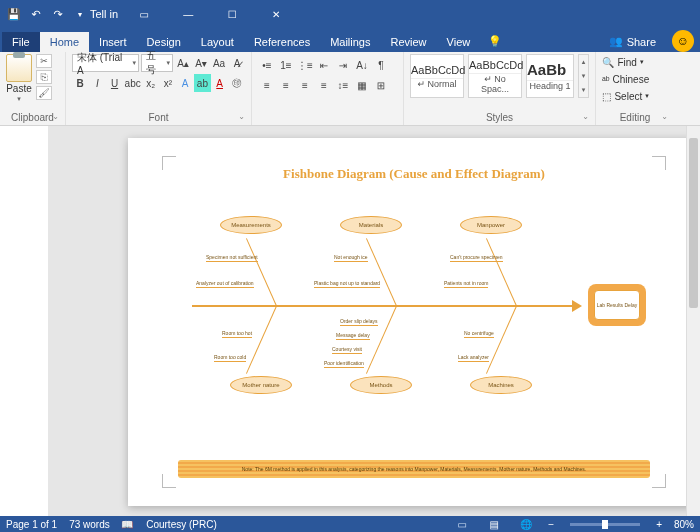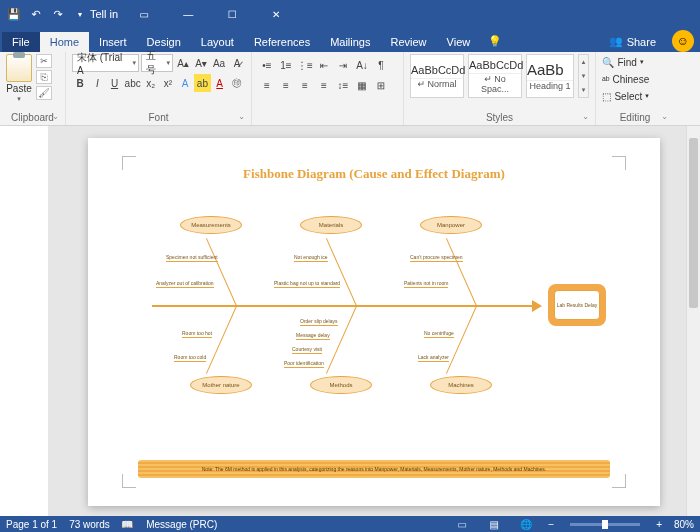--- a/index.html
+++ b/index.html
@@ -38,28 +38,28 @@
 .font-top { display: flex; gap: 2px; align-items: center; }
 .combo { height: 18px; border: 1px solid #c5c5c5; background: #fff; font-size: 10px; display: flex; align-items: center; padding: 0 12px 0 4px; color: #333; position: relative; }
 .combo::after { content: "▾"; position: absolute; right: 2px; font-size: 7px; color: #666; }
 .btn-row { display: flex; gap: 1px; margin-top: 2px; }
 .rb { width: 18px; height: 18px; display: flex; align-items: center; justify-content: center; font-size: 10px; color: #444; border: 1px solid transparent; }
 
 .styles-body { display: flex; gap: 4px; align-items: center; }
 .style-box { width: 54px; height: 44px; border: 1px solid #d4d4d4; background: #fff; display: flex; flex-direction: column; align-items: flex-start; justify-content: center; font-size: 9px; }
 .style-box .preview { font-size: 11px; color: #333; }
 .style-box .name { font-size: 9px; color: #555; margin-top: 2px; border-top: 1px solid #eee; width: 100%; text-align: center; }
-.style-box.big .preview { font-size: 15px; font-weight: normal; }
+.style-box.big .preview { font-size: 15px; font-weight: bold; }
 .styles-more { width: 12px; height: 44px; border: 1px solid #d4d4d4; display: flex; flex-direction: column; justify-content: space-around; align-items: center; font-size: 7px; color: #666; }
 
 .edit-col { display: flex; flex-direction: column; gap: 1px; }
 .edit-item { display: flex; align-items: center; gap: 3px; font-size: 10px; color: #333; height: 16px; }
 
 
-.docarea { height: 390px; background: #e6e6e6; display: flex; justify-content: center; align-items: flex-start; overflow: hidden; position: relative; margin-left: 48px; }
+.docarea { height: 390px; background: #e6e6e6; display: flex; justify-content: flex-end; align-items: flex-start; overflow: hidden; position: relative; margin-left: 48px; }
 .page { width: 572px; height: 368px; background: #fff; margin-top: 12px; box-shadow: 0 2px 8px rgba(0,0,0,.25); position: relative; padding: 28px 44px; }
 .corner { position: absolute; width: 14px; height: 14px; border: 1px solid #bbb; }
 .corner.tl { top: 18px; left: 34px; border-right: none; border-bottom: none; }
 .corner.tr { top: 18px; right: 34px; border-left: none; border-bottom: none; }
 .corner.bl { bottom: 18px; left: 34px; border-right: none; border-top: none; }
 .corner.br { bottom: 18px; right: 34px; border-left: none; border-top: none; }
 
 .diag-title { text-align: center; font-size: 13px; font-weight: bold; color: #e8a33d; font-family: Georgia, serif; }
 .diagram { position: relative; height: 230px; margin-top: 8px; }
 .spine { position: absolute; left: 20px; right: 82px; top: 50%; height: 2px; background: #e8a33d; }
@@ -158,21 +158,21 @@
         <div class="rb">
             <i>I</i>
           </div>
         <div class="rb">
             <u>U</u>
           </div>
         <div class="rb">abc</div>
         <div class="rb">x₂</div>
         <div class="rb">x²</div>
         <div class="rb" style="color:#4a90e2">A</div>
-        <div class="rb" style="background:#fde047">ab</div>
+        <div class="rb" style="background:#5eead4">ab</div>
         <div class="rb" style="color:#c00">
             <u>A</u>
           </div>
         <div class="rb">㊞</div>
       </div>
     </div>
     <div class="group-label">Font</div>
   </div>
 
   <div class="group" style="width:152px">
@@ -291,21 +291,21 @@
   </div>
   <div class="vscroll">
     <div class="thumb"></div>
   </div>
 </div>
 
 <div class="statusbar">
   <span>Page 1 of 1</span>
   <span>73 words</span>
   <span>📖</span>
-  <span>Message (PRC)</span>
+  <span>Courtesy (PRC)</span>
   <div class="spacer"></div>
   <div class="view-btn">▭</div>
   <div class="view-btn" style="color:#fff">▤</div>
   <div class="view-btn">🌐</div>
   <span>−</span>
   <div class="zoom-slider"></div>
   <span>+</span>
   <span>80%</span>
 </div>
 

